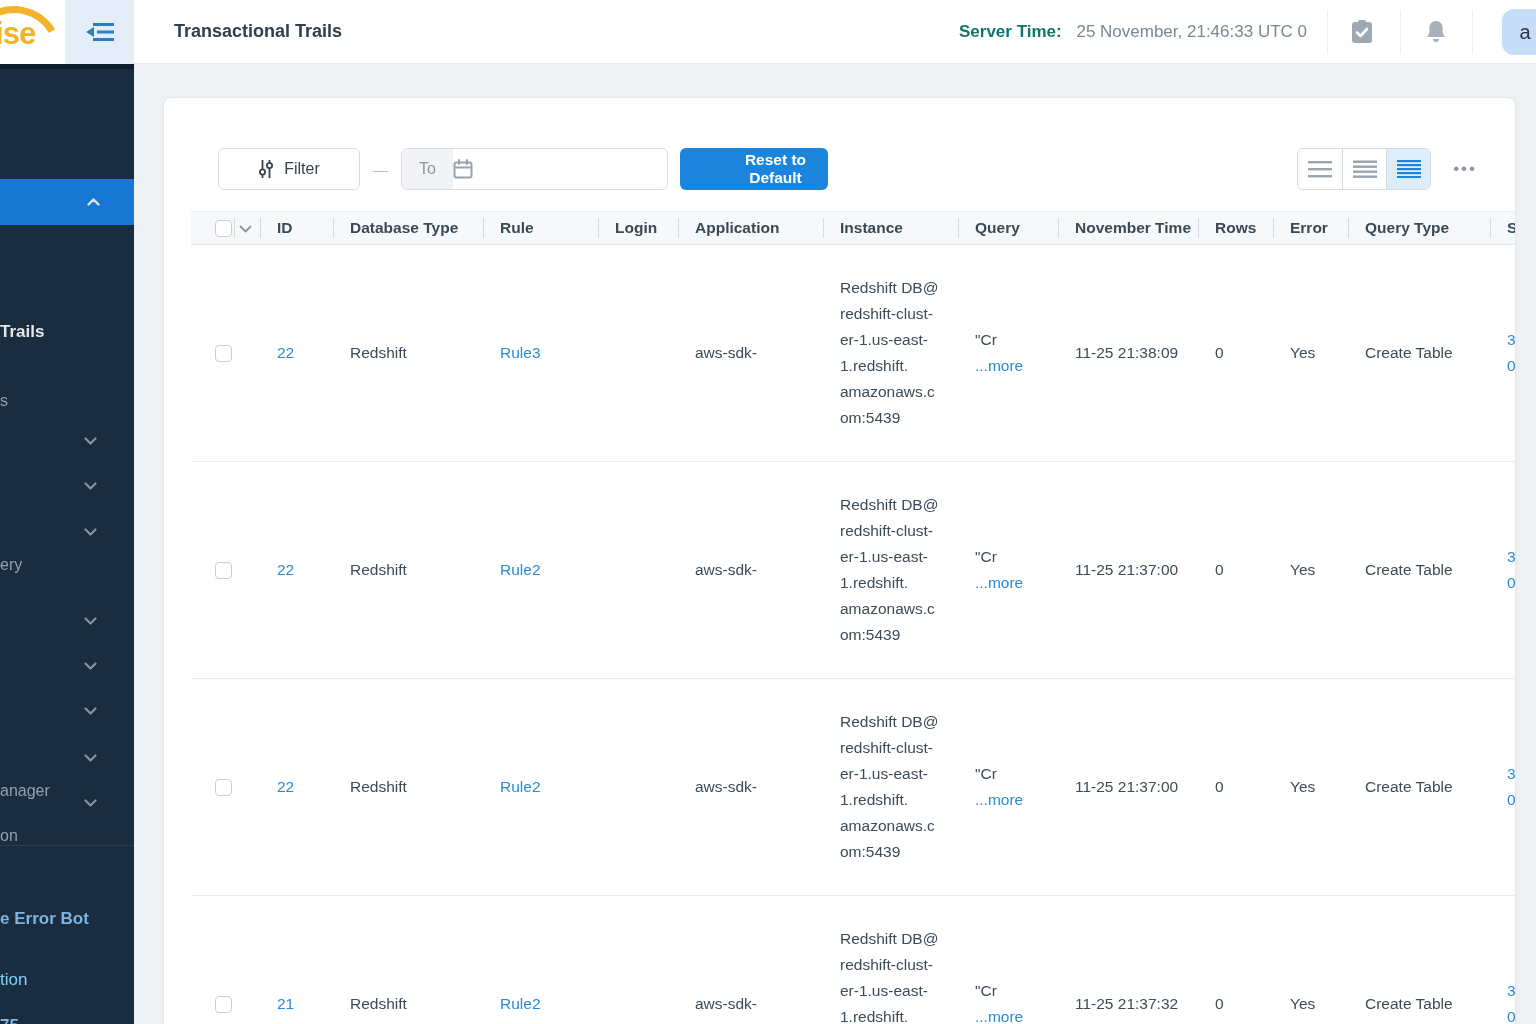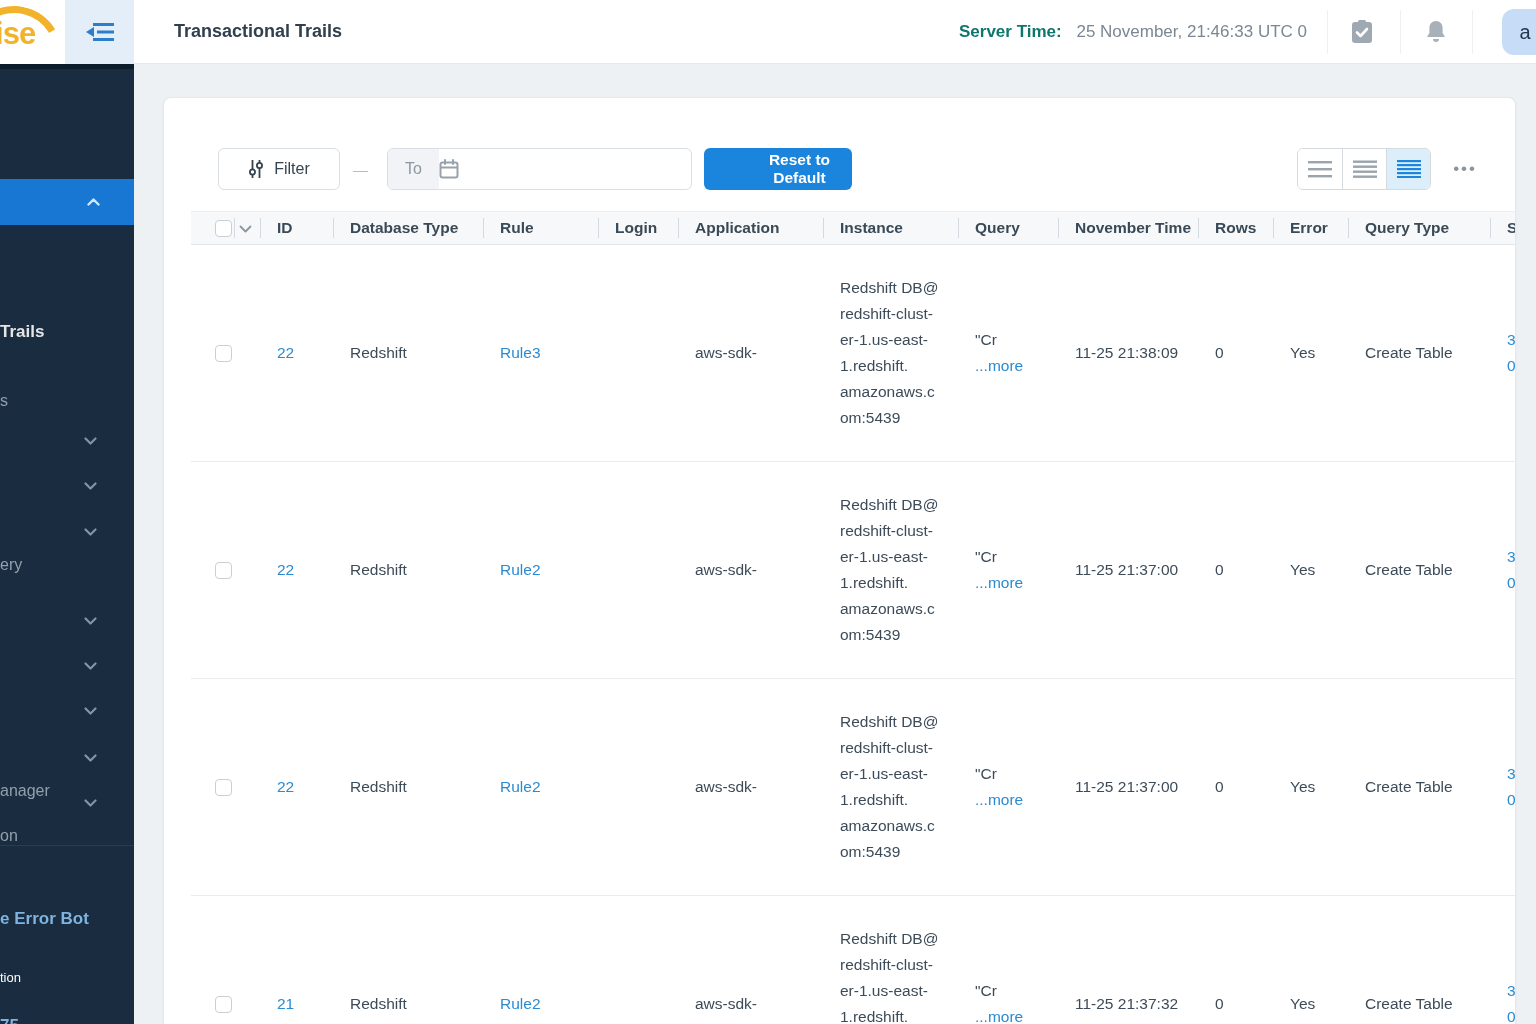--- a/index.html
+++ b/index.html
@@ -26,37 +26,37 @@
 
   
   .sidebar { position:absolute; left:0; top:64px; width:134px; height:960px; background:#1a2c3f; z-index:10; }
   .sidebar::before { content:""; position:absolute; left:0; top:0; width:100%; height:5px; background:#0e1d2c; }
   .s-item { position:absolute; left:0; width:108px; font-size:16px; color:#91a0ae; white-space:nowrap; cursor:pointer;margin-top:40px; }
   .s-chev { position:absolute; left:84px; width:14px; cursor:pointer; }
   .s-active { position:absolute; left:0; top:115px; width:134px; height:46px; background:#1877d2; cursor:pointer; }
   .s-active svg { position:absolute; right:34px; top:19px; }
   .s-sub-active { font-size:17px; font-weight:bold; color:#e5e5e5; }
   .s-link { font-size:17px; font-weight:bold; color:#7fb3e0; }
-  .s-muted { font-size:13px; color:#ffffff; }
+  .s-muted { font-size:17px; color:#7dd3fc; }
   .s-divider { position:absolute; left:0; top:781px; width:134px; height:1px; background:rgba(255,255,255,0.08); }
 
   
   .card { position:absolute; left:163px; top:97px; width:1353px; height:980px; background:#fff;
           border:1px solid #e5e8ec; border-radius:8px; box-shadow:0 1px 3px rgba(20,40,60,0.05); overflow:hidden; }
 
   
   .toolbar { position:absolute; left:54px; top:50px; right:36px; height:42px; display:flex; align-items:center; }
-  .btn-filter { width:122px; height:42px; border:1px solid #d9dee4; border-radius:6px; background:#fff;
+  .btn-filter { width:142px; height:42px; border:1px solid #d9dee4; border-radius:6px; background:#fff;
                 display:flex; align-items:center; justify-content:center; gap:10px; font-size:16px; color:#36444f; cursor:pointer; }
   .date-field { height:42px; border:1px solid #d9dee4; border-radius:6px; background:#fff; display:flex; align-items:stretch; overflow:hidden; }
   .date-field .dlabel { background:#f1f3f6; color:#8d97a1; font-size:16px; display:flex; align-items:center; padding:0 17px; }
   .date-field .dvalue { display:flex; align-items:center; font-size:16px; color:#3d4b59; padding:0 14px 0 18px; }
   .date-field .cal { display:flex; align-items:center; padding-right:14px; cursor:pointer; }
   .field-from { width:255px; margin-left:66px; }
-  .field-to   { width:305px; margin-left:19px; }
+  .field-to   { width:267px; margin-left:13px; }
   .range-dash { margin-left:13px; color:#b6bdc5; font-size:15px; }
   .btn-reset { width:148px; height:42px; margin-left:12px; background:#1b84dc; border:none; border-radius:6px;
                color:#fff; font-size:15.5px; font-weight:bold; cursor:pointer; font-family:"Liberation Sans",sans-serif;padding-left:43px; }
   .density { margin-left:auto; display:flex; border:1px solid #d5dae0; border-radius:6px; overflow:hidden; height:42px; }
   .density .dseg { width:44px; display:flex; align-items:center; justify-content:center; background:#fff; cursor:pointer; }
   .density .dseg + .dseg { border-left:1px solid #d5dae0; }
   .density .dseg.active { background:#ddeefb; }
   .more-dots { margin-left:22px; margin-right:2px; color:#8b939c; font-size:17px; letter-spacing:2px; cursor:pointer; }
 
   

